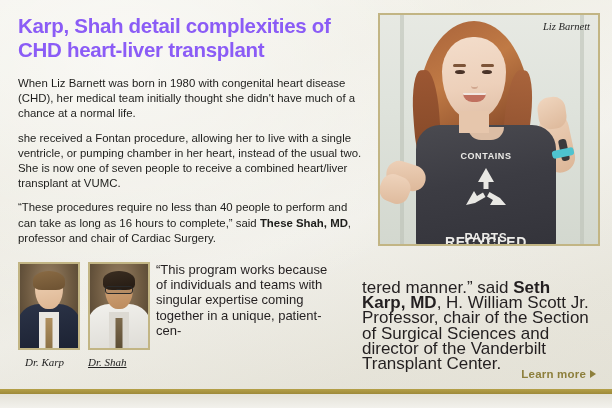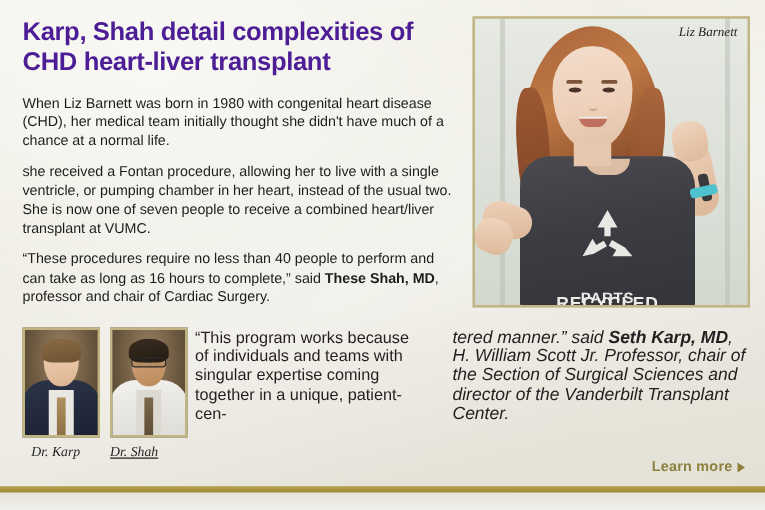--- a/index.html
+++ b/index.html
@@ -37,21 +37,21 @@
   
   .headline {
     position: absolute;
     left: 18px;
     top: 14px;
     width: 348px;
     font-size: 20.5px;
     line-height: 1.18;
     font-weight: bold;
     letter-spacing: -0.3px;
-    color: #4c1d95;
+    color: #8b5cf6;
   }
 
   
   .col-main {
     position: absolute;
     left: 18px;
     top: 76px;
     width: 348px;
   }
 
@@ -72,25 +72,24 @@
     left: 156px;
     top: 262px;
     width: 185px;
     font-size: 13px;
     line-height: 15.2px;
   }
 
   .col-3 {
     position: absolute;
     left: 362px;
-    top: 262px;
+    top: 280px;
     width: 236px;
-    font-size: 14px;
+    font-size: 17px;
     line-height: 15.2px;
-    font-style: italic;
   }
 
   
   .hero-photo {
     position: absolute;
     left: 378px;
     top: 13px;
     width: 222px;
     height: 233px;
     border: 2px solid #c2b584;
@@ -459,20 +458,21 @@
       <div class="wall-line" style="left:20px;"></div>
       <div class="wall-line" style="left:200px;"></div>
 
       <div class="hair"></div>
       <div class="hair-strand"></div>
       <div class="hair-strand r"></div>
 
       <div class="arm right"></div>
       <div class="shirt">
         <div class="collar"></div>
+        <div class="shirt-text t1">CONTAINS</div>
         <div class="recycle">
           <svg viewBox="0 0 52 48" width="52" height="48" aria-hidden="true">
             <g fill="#e9e8e4">
               <path d="M26 3 L34 17 L28.5 17 L28.5 24 L23.5 24 L23.5 17 L18 17 Z"></path>
               <path d="M6 40 L14 26 L17 31 L23 27.5 L25.5 32 L15 38 Z"></path>
               <path d="M46 40 L30 40 L33 35 L27 31.5 L29.5 27 L40 33 Z"></path>
             </g>
           </svg>
         </div>
         <div class="shirt-text t2">RECYCLED</div>

